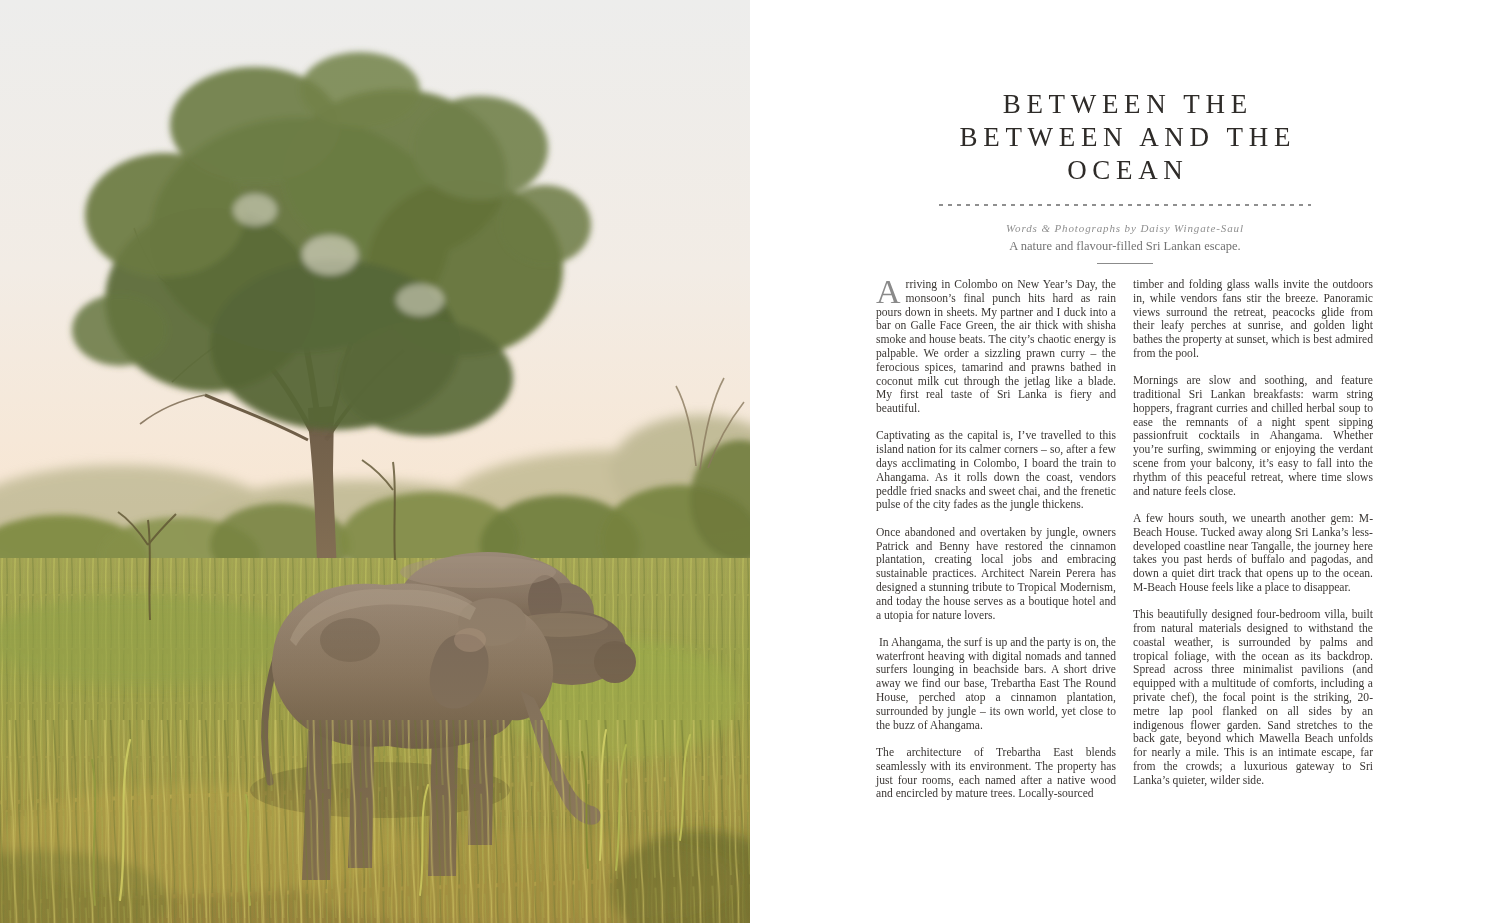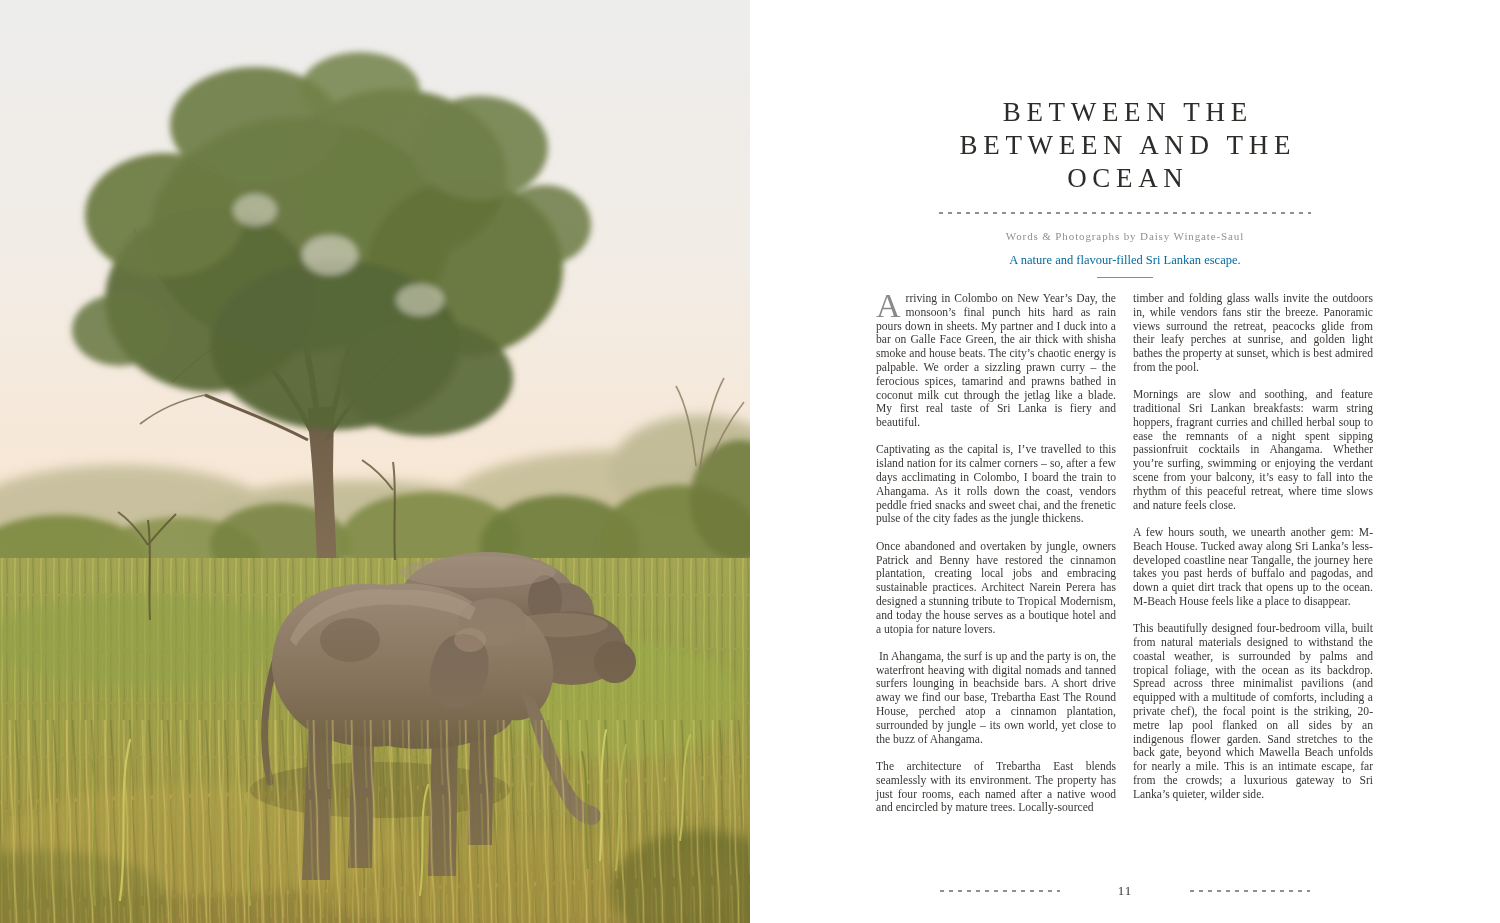--- a/index.html
+++ b/index.html
@@ -13,37 +13,37 @@
 
   
   .text-page {
     width: 750px; height: 923px; box-sizing: border-box;
     padding-top: 80px; position: relative;
     font-family: "Liberation Serif", "DejaVu Serif", serif;
     color: #3b3734; background: #ffffff;
   }
 
   .title {
-    margin: 16px; text-align: center; font-weight: 400;
+    margin: 8px; text-align: center; font-weight: 400;
     font-size: 27px; line-height: 33px; letter-spacing: 0.21em;
     color: #2e2b28;
   }
   .title-line { display: block; padding-left: 0.21em; }
 
   .dashed-rule {
     width: 372px; height: 2px; margin: 17px auto 0;
     background: repeating-linear-gradient(to right, #8f8f8f 0 4px, transparent 4px 9px);
   }
 
   .byline {
     margin: 16px 0 0; text-align: center;
-    font-size: 11px; letter-spacing: 0.08em; color: #8f8f8f;
-  }
-
-  .standfirst { margin: 11px 0 0; text-align: center; font-size: 12.5px; color: #0369a1; }
+    font-size: 11px; letter-spacing: 0.08em; color: #8f8f8f; font-style: italic;
+  }
+
+  .standfirst { margin: 5px 0 0; text-align: center; font-size: 12.5px; color: #737373; }
   .standfirst-rule { width: 56px; margin: 9px auto 0; border: 0; border-top: 1px solid #8b8b8b; }
 
   .article-body { display: flex; width: 498px; margin: 14px auto 16px; column-gap: 17px; }
   .col { width: 240px; }
   .para {
     margin: 0 0 13.5px; font-size: 11.6px; line-height: 13.8px;
     text-align: justify; color: #3b3734;
   }
   .para:last-child { margin-bottom: 0; }
   .dropcap::first-letter {
@@ -262,20 +262,15 @@
         <p class="para">The architecture of Trebartha East blends seamlessly with its environment. The property has just four rooms, each named after a native wood and encircled by mature trees. Locally-sourced</p>
       </div>
       <div class="col">
         <p class="para">timber and folding glass walls invite the outdoors in, while vendors fans stir the breeze. Panoramic views surround the retreat, peacocks glide from their leafy perches at sunrise, and golden light bathes the property at sunset, which is best admired from the pool.</p>
         <p class="para">Mornings are slow and soothing, and feature traditional Sri Lankan breakfasts: warm string hoppers, fragrant curries and chilled herbal soup to ease the remnants of a night spent sipping passionfruit cocktails in Ahangama. Whether you’re surfing, swimming or enjoying the verdant scene from your balcony, it’s easy to fall into the rhythm of this peaceful retreat, where time slows and nature feels close.</p>
         <p class="para">A few hours south, we unearth another gem: M-Beach House. Tucked away along Sri Lanka’s less-developed coastline near Tangalle, the journey here takes you past herds of buffalo and pagodas, and down a quiet dirt track that opens up to the ocean. M-Beach House feels like a place to disappear.</p>
         <p class="para">This beautifully designed four-bedroom villa, built from natural materials designed to withstand the coastal weather, is surrounded by palms and tropical foliage, with the ocean as its backdrop. Spread across three minimalist pavilions (and equipped with a multitude of comforts, including a private chef), the focal point is the striking, 20-metre lap pool flanked on all sides by an indigenous flower garden. Sand stretches to the back gate, beyond which Mawella Beach unfolds for nearly a mile. This is an intimate escape, far from the crowds; a luxurious gateway to Sri Lanka’s quieter, wilder side.</p>
       </div>
     </div>
 
-    <footer class="page-footer">
-      <span class="dash-seg"></span>
-      <span class="page-number">11</span>
-      <span class="dash-seg"></span>
-    </footer>
   </section>
 
 </div>
 
 </body></html>

